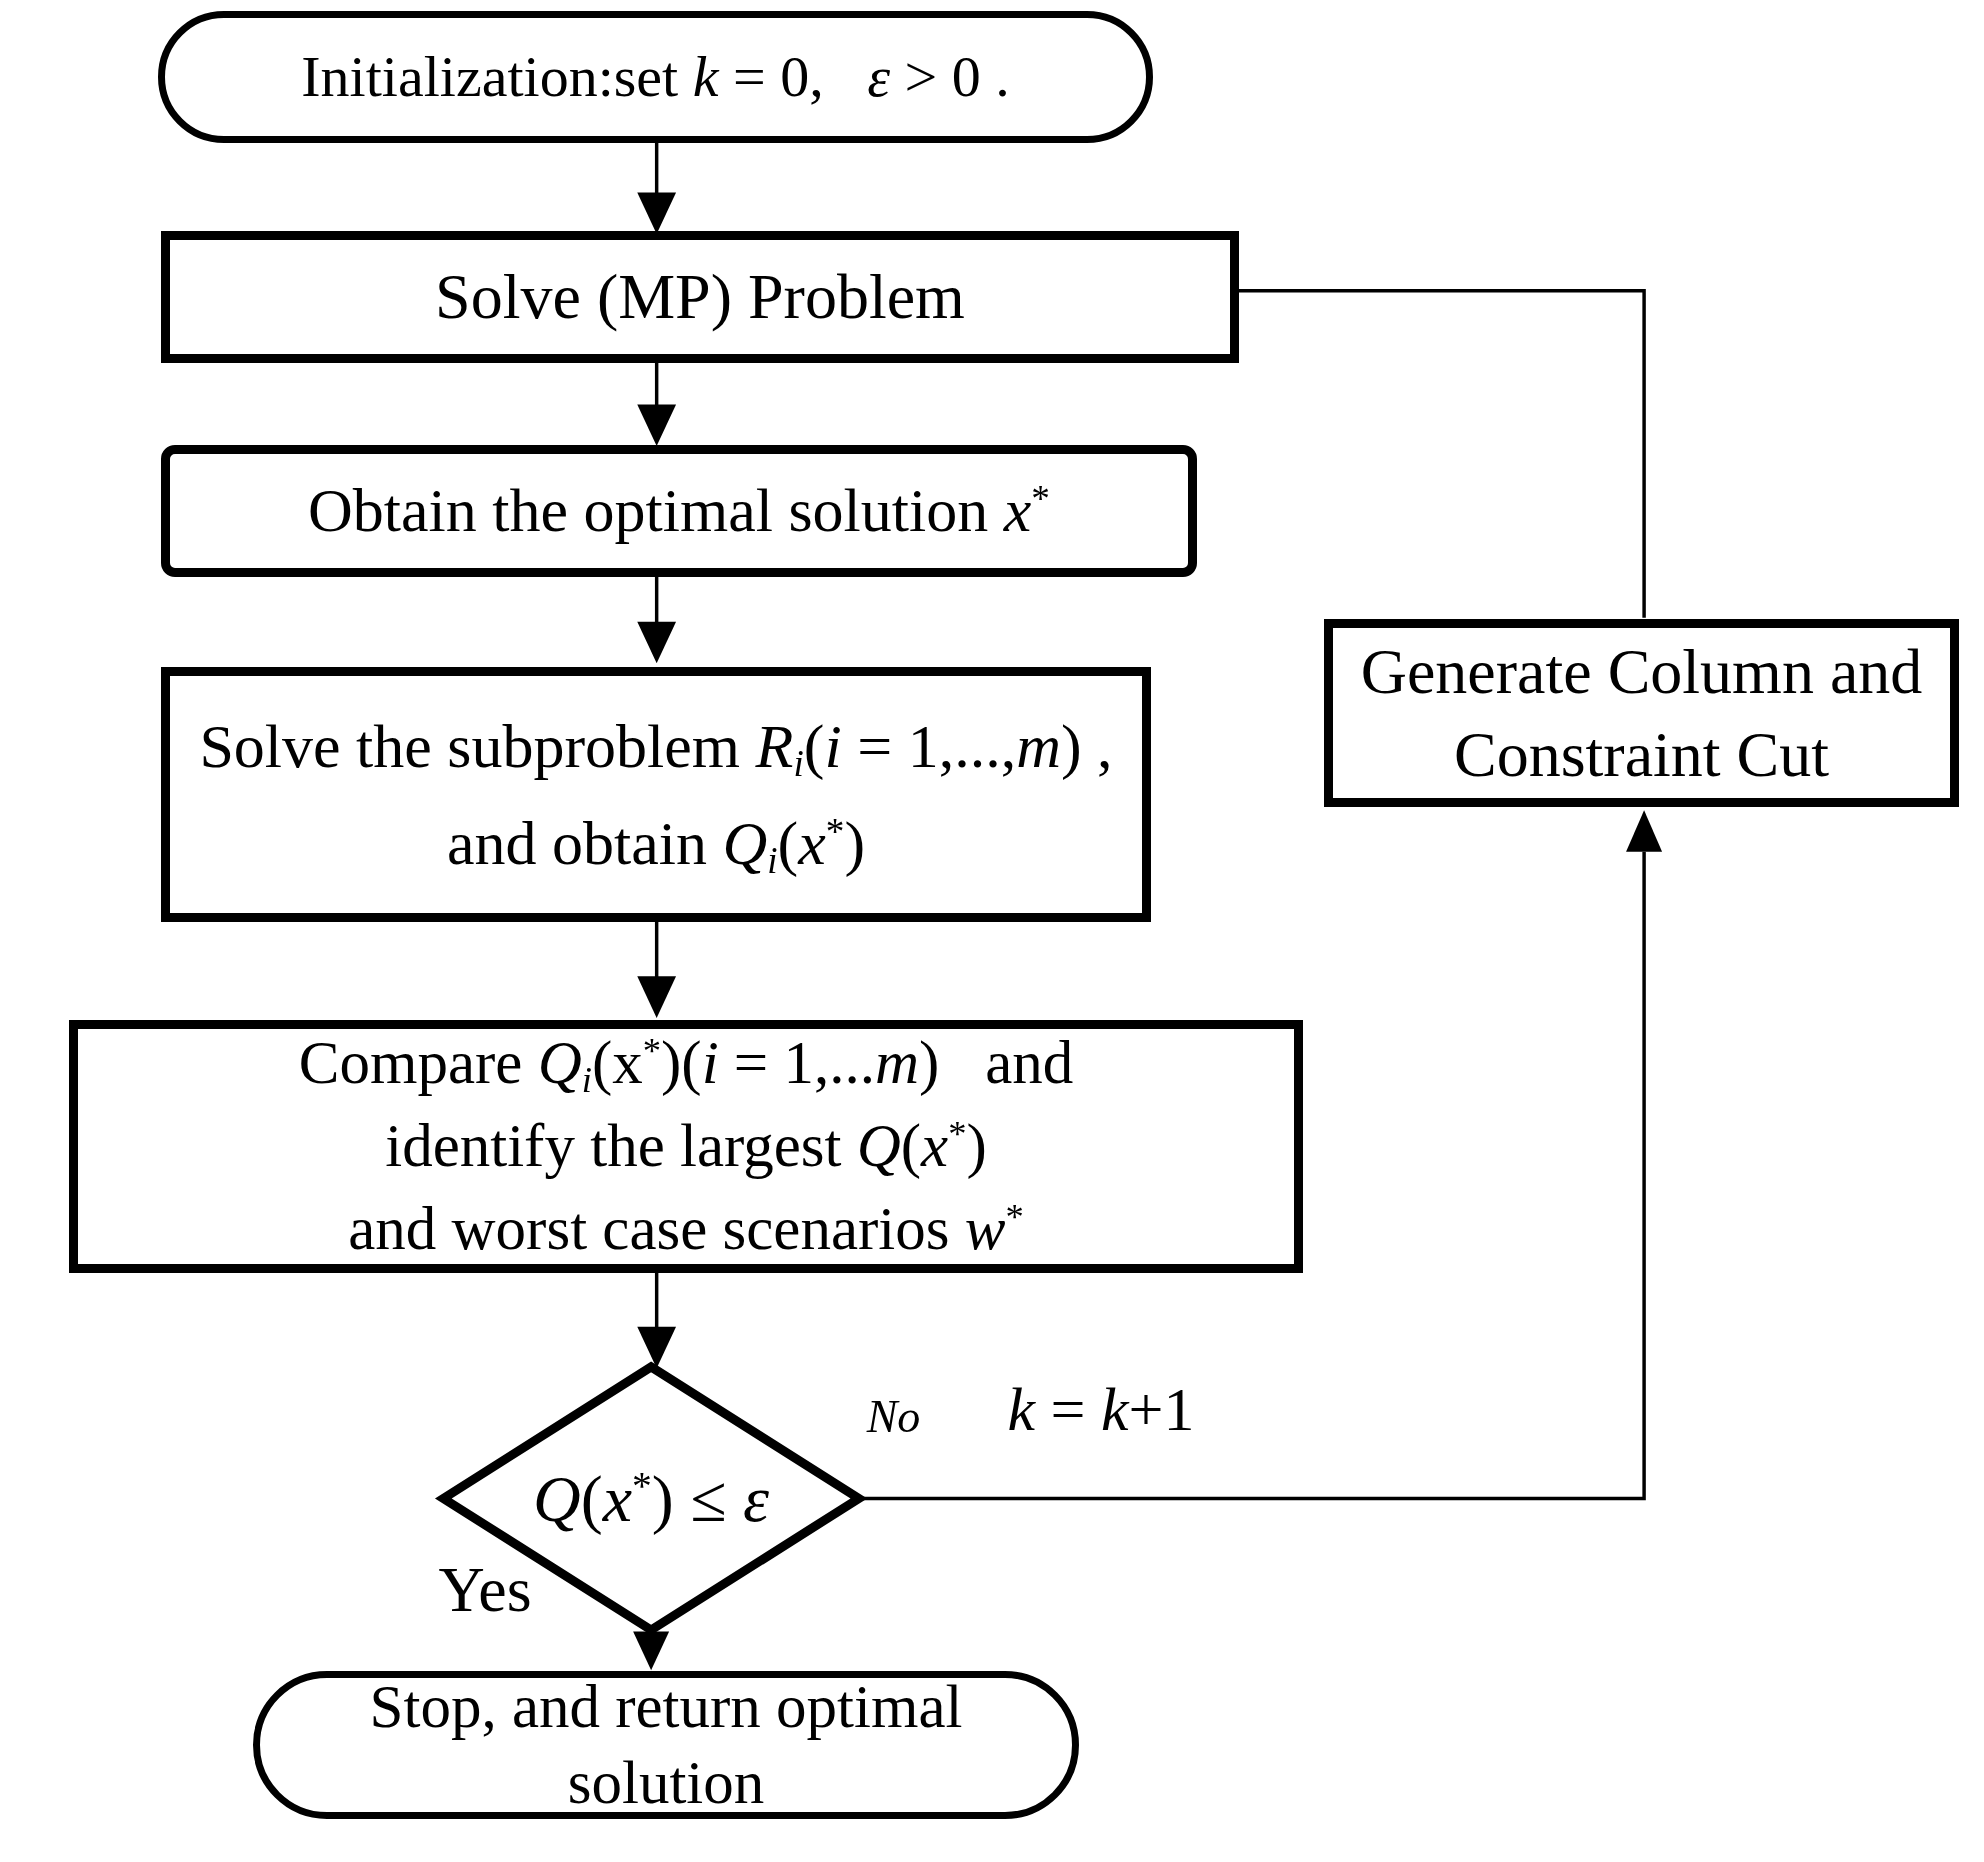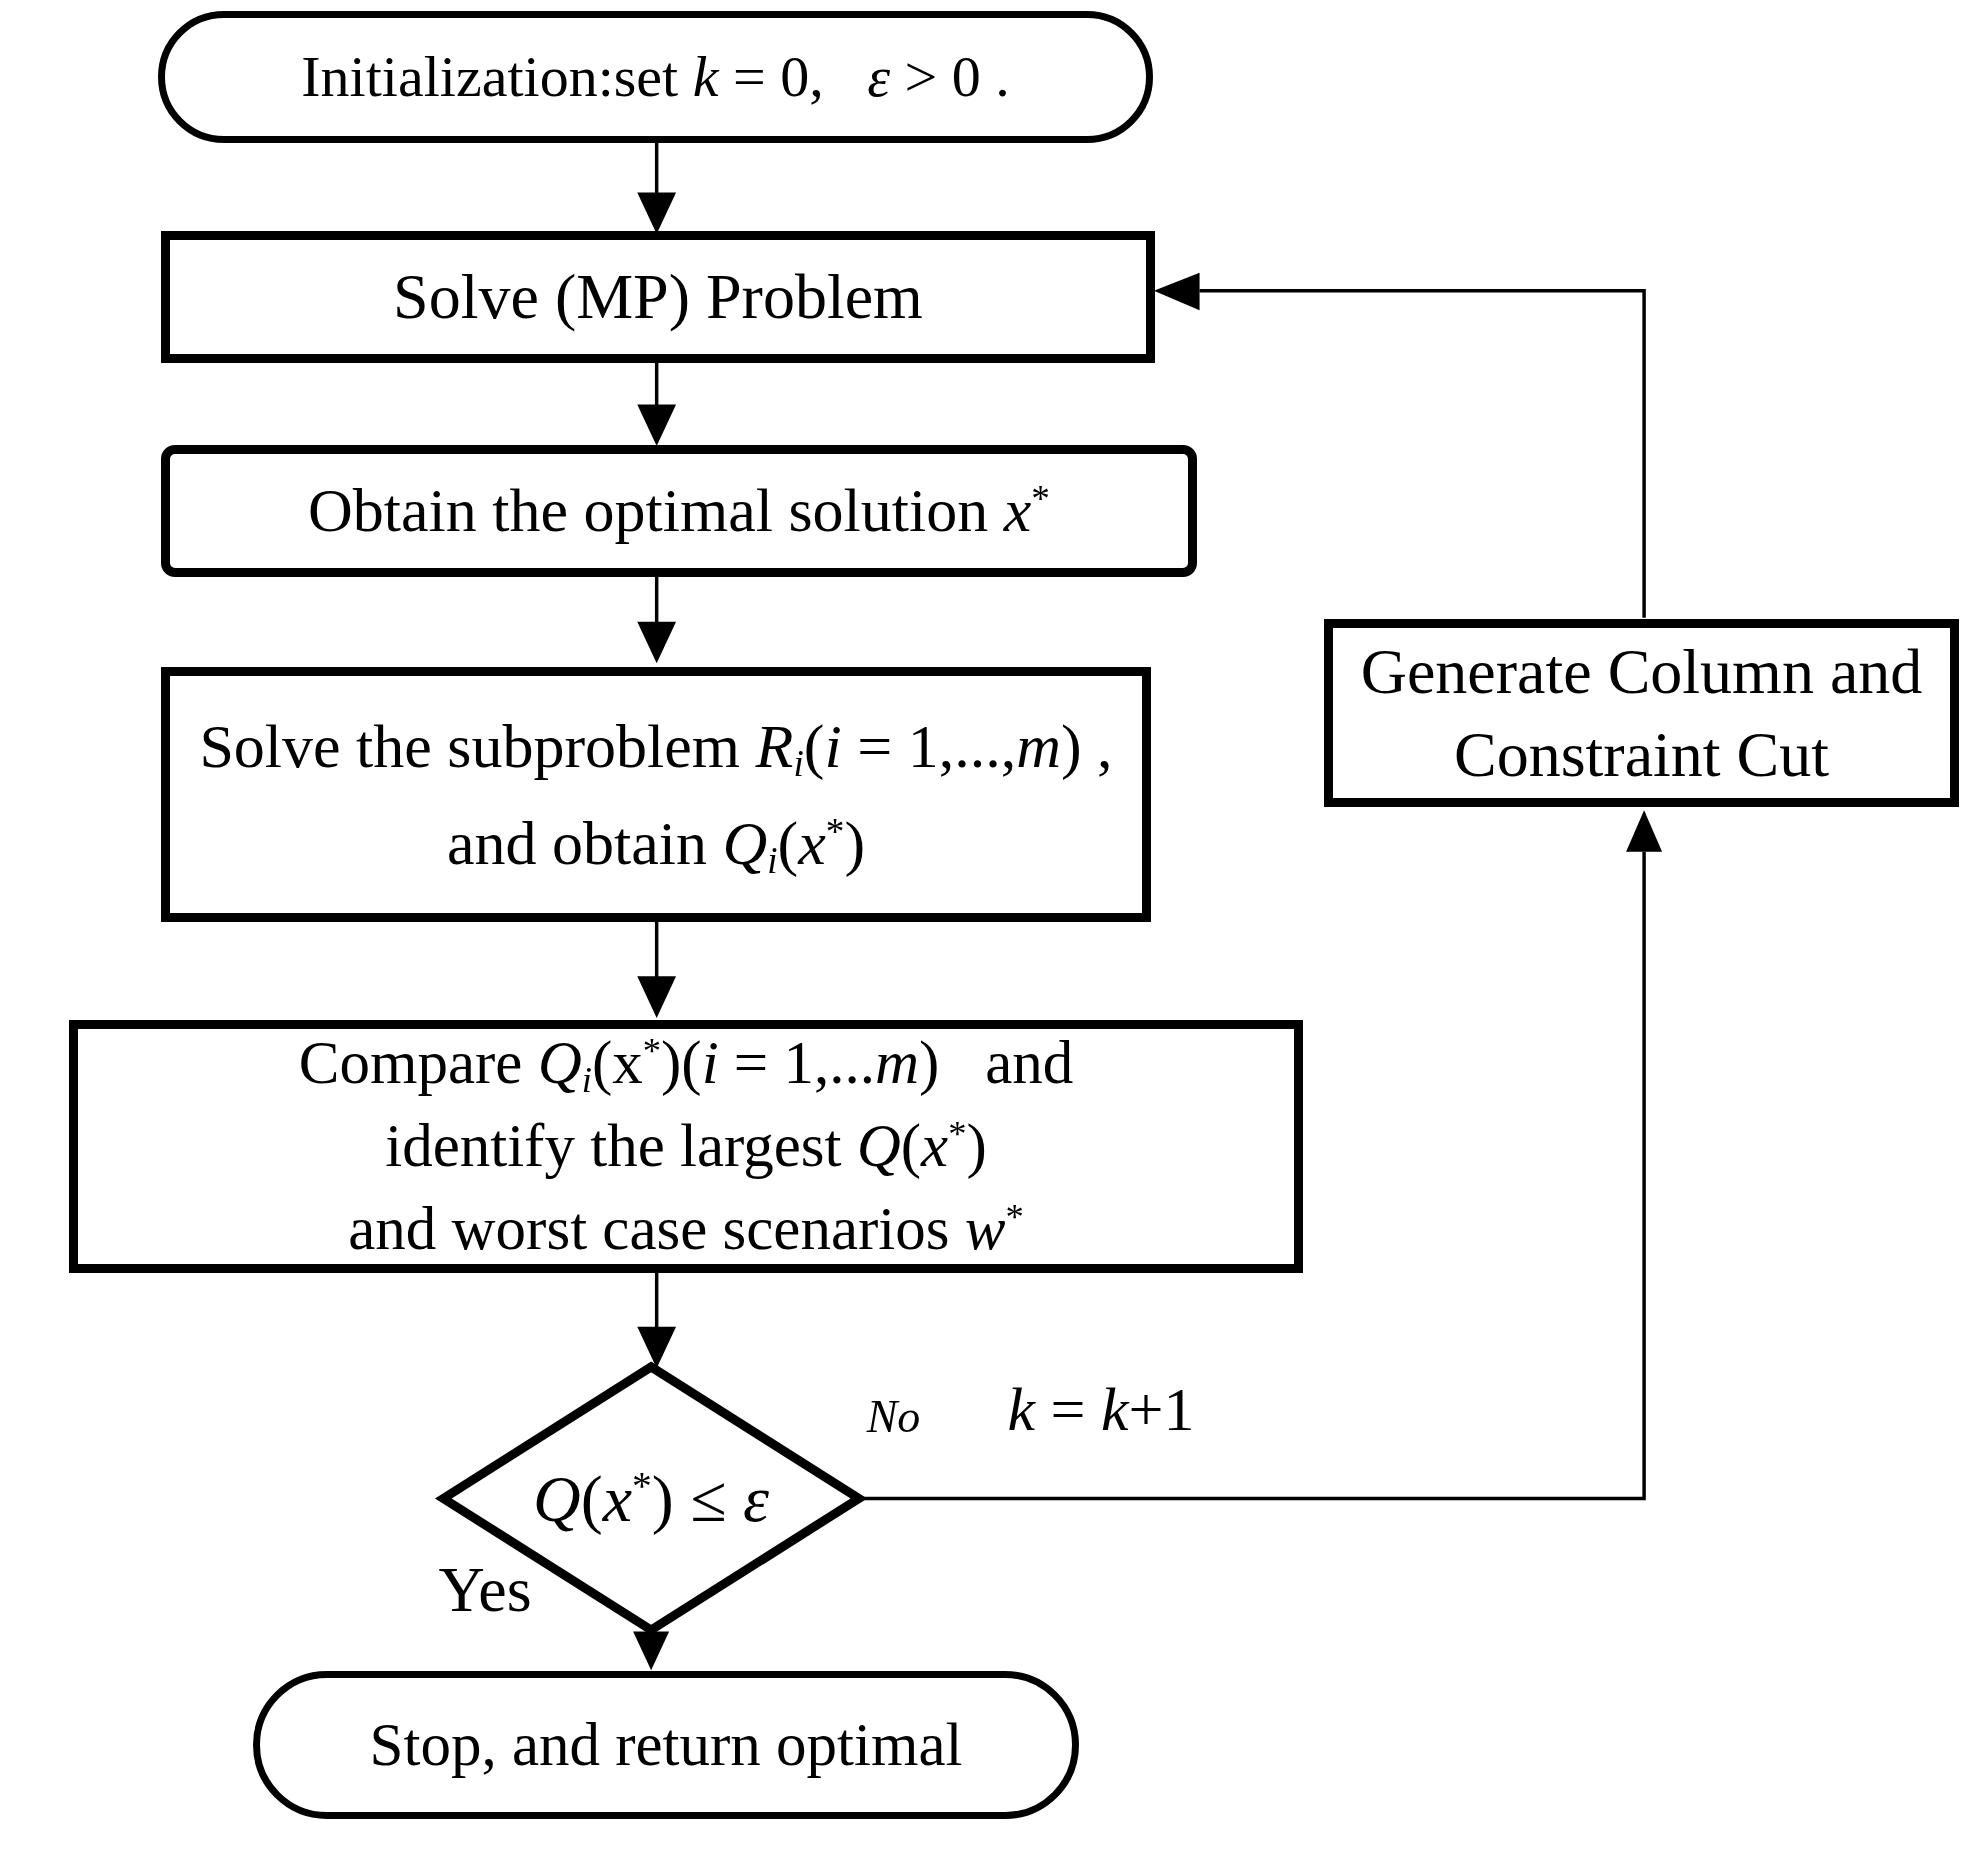--- a/index.html
+++ b/index.html
@@ -29,21 +29,21 @@
     text-align: center;
     background: #ffffff;
     box-sizing: border-box;
     line-height: 1.25;
   }
   .process   { border: 9px solid #000000; }
   .terminator{ border: 7.6px solid #000000; }
   .plain     { background: transparent; }
 
   .node-start      { left: 158px;  top: 11px;   width: 995px; height: 132px; border-radius: 76px; font-size: 58px; }
-  .node-solve-mp   { left: 161px;  top: 231px;  width: 994px; height: 132px; font-size: 64px; }
+  .node-solve-mp   { left: 161px;  top: 231px;  width: 1078px; height: 132px; font-size: 64px; }
   .node-obtain     { left: 161px;  top: 445px;  width: 1036px; height: 132px; font-size: 62px; border-radius: 14px; }
   .node-subproblem { left: 161px;  top: 667px;  width: 990px; height: 255px; font-size: 62px; line-height: 1.55; }
   .node-compare    { left: 36px;   top: 1020px; width: 1234px; height: 253px; font-size: 61px; line-height: 1.36; margin-left: 33px; }
   .node-generate   { left: 1324px; top: 619px;  width: 635px;  height: 188px; font-size: 64px; line-height: 1.3; }
   .node-stop       { left: 253px;  top: 1671px; width: 826px; height: 148px; border-radius: 83px; font-size: 61px; line-height: 1.25; }
 
   .decision-text {
     left: 443px; top: 1451px; width: 416px; height: 97px;
     font-size: 66px;
     background: transparent;
@@ -123,20 +123,21 @@
     <span><i>Q</i>(<i>x</i><sup>*</sup>) ≤ <i>ε</i></span>
   </div>
 
   <div class="node process node-generate">
     <span>Generate Column and</span>
     <span>Constraint Cut</span>
   </div>
 
   <div class="node terminator node-stop">
     <span>Stop, and return optimal</span>
+    <span>solution</span>
   </div>
 
   <div class="edge-label label-yes">Yes</div>
 
   <div class="edge-label label-no">No</div>
 
   <div class="edge-label label-k"><i>k</i> = <i>k</i>+1</div>
 
 </div>
 

